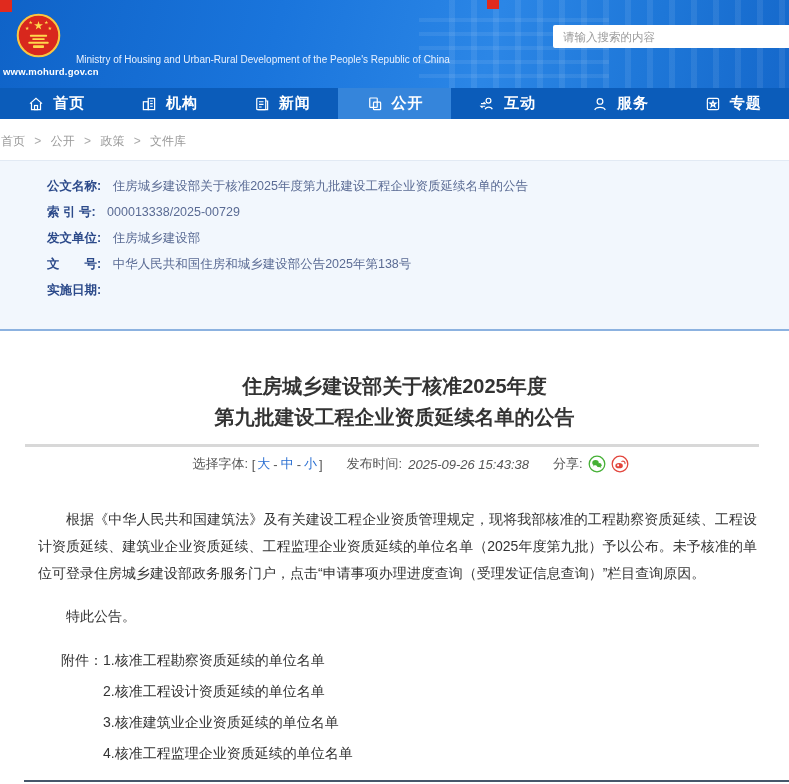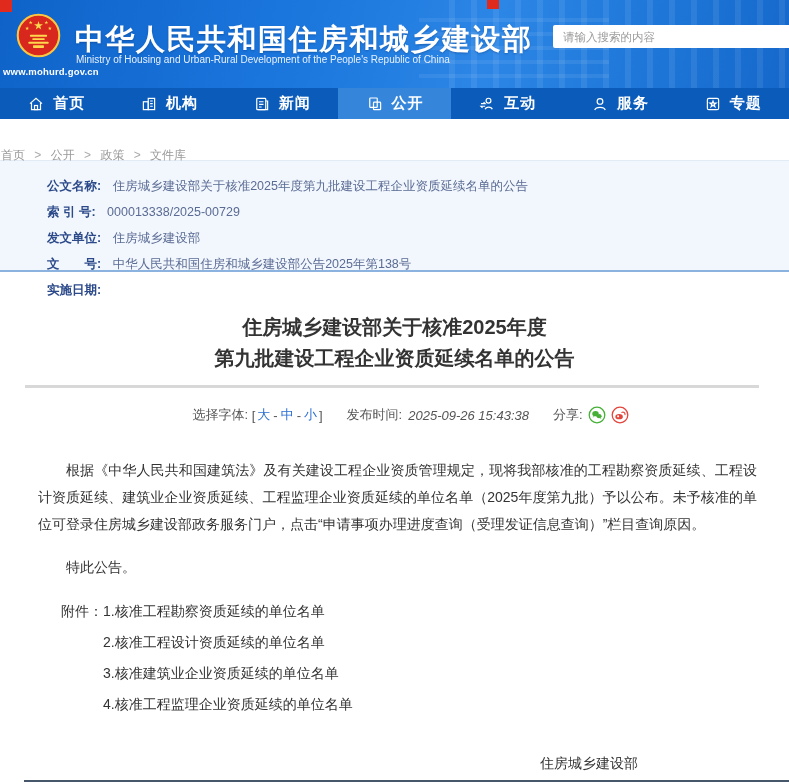--- a/index.html
+++ b/index.html
@@ -28,38 +28,38 @@
   .search-btn { width:26px; height:23px; display:flex; align-items:center; justify-content:center; cursor:pointer; }
 
   
   .navbar { display:flex; height:31px; background:#0b5cba; }
   .nav-item { flex:1; display:flex; align-items:center; justify-content:center; color:#fff; cursor:pointer; }
   .nav-item.active { background:#3585db; }
   .nav-item .nicon { display:flex; margin-right:8px; }
   .nav-item .nlabel { font-size:15px; font-weight:bold; letter-spacing:1px; }
 
   
-  .breadcrumb { padding:28px 0 0 1px; font-size:12px; color:#999; height:41px; }
+  .breadcrumb { padding:14px 0 0 1px; font-size:12px; color:#999; height:41px; }
   .breadcrumb .bc-item { color:#999; cursor:pointer; }
   .breadcrumb .sep { margin:0 6px; color:#aaa; }
 
   
-  .meta-panel { height:112px; background:#f2f7fd; border-top:1px solid #e2eaf4; border-bottom:2px solid #8cb2e0;
+  .meta-panel { height:171px; background:#f2f7fd; border-top:1px solid #e2eaf4; border-bottom:2px solid #8cb2e0;
     padding:17px 20px 0 47px; font-size:12.5px; }
   .meta-row { margin-bottom:9px; white-space:nowrap; }
   .mlabel { color:#2c4a8a; font-weight:bold; margin-right:8px; }
   .mvalue { color:#5a6b94; }
   .meta-cols { display:flex; }
   .meta-col.left { width:518px; }
   .meta-col.right { flex:1; }
 
   
   .article-title { margin-top:40px; text-align:center; font-size:20px; line-height:31px; font-weight:bold; color:#333; }
   .divider { height:3px; background:#d8d8d8; margin:11px 30px 0 25px; }
-  .article-meta { margin-top:18px; display:flex; justify-content:center; align-items:center; font-size:13px; color:#555;padding-left:32px; }
+  .article-meta { margin-top:8px; display:flex; justify-content:center; align-items:center; font-size:13px; color:#555;padding-left:32px; }
   .fsize { color:#2a6fd2; cursor:pointer; margin:0 2px; }
   .fsep { color:#555; margin:0 1px; }
   .bracket { color:#555; }
   .pub-label { margin-left:24px; }
   .pub-time { margin-left:6px;font-style:italic; }
   .share-label { margin-left:24px; }
   .share-icon { display:flex; margin-left:5px; cursor:pointer; }
 
   .article-body { margin-top:33px; padding:0 32px 0 38px; font-size:14px; line-height:27px; color:#333; }
   .article-body p { text-indent:2em; text-align:justify; }
@@ -89,21 +89,20 @@
       <polygon fill="#ffd84d" points="20,11 20.6,12.7 22.4,12.7 21,13.8 21.5,15.5 20,14.5 18.5,15.5 19,13.8 17.6,12.7 19.4,12.7"></polygon>
       <polygon fill="#ffd84d" points="40,11 40.6,12.7 42.4,12.7 41,13.8 41.5,15.5 40,14.5 38.5,15.5 39,13.8 37.6,12.7 39.4,12.7"></polygon>
       <polygon fill="#ffd84d" points="15.5,18.5 16.1,20.2 17.9,20.2 16.5,21.3 17,23 15.5,22 14,23 14.5,21.3 13.1,20.2 14.9,20.2"></polygon>
       <polygon fill="#ffd84d" points="44.5,18.5 45.1,20.2 46.9,20.2 45.5,21.3 46,23 44.5,22 43,23 43.5,21.3 42.1,20.2 43.9,20.2"></polygon>
       <rect x="19" y="29" width="22" height="2.6" rx="1" fill="#ffd84d"></rect>
       <rect x="22" y="33.5" width="16" height="2.2" rx="1" fill="#ffd84d"></rect>
       <rect x="17" y="38" width="26" height="2.6" rx="1" fill="#ffd84d"></rect>
       <rect x="23" y="42.5" width="14" height="3.6" rx="1" fill="#ffd84d"></rect>
     </svg>
     <div class="site-url">www.mohurd.gov.cn</div>
-    <div class="site-title">中华人民共和国住房和城乡建设部</div>
     <div class="site-sub">Ministry of Housing and Urban-Rural Development of the People's Republic of China</div>
 
     <div class="search-box">
       <input type="text" placeholder="请输入搜索的内容" style="">
       <span class="search-btn">
         <svg width="16" height="16" viewBox="0 0 24 24" fill="none">
           <circle cx="10.5" cy="10.5" r="5.6" stroke="#1f7ad8" stroke-width="2.1"></circle>
           <path d="M14.9 14.9 L19 19" stroke="#1f7ad8" stroke-width="2.1" stroke-linecap="round"></path>
         </svg>
       </span>

